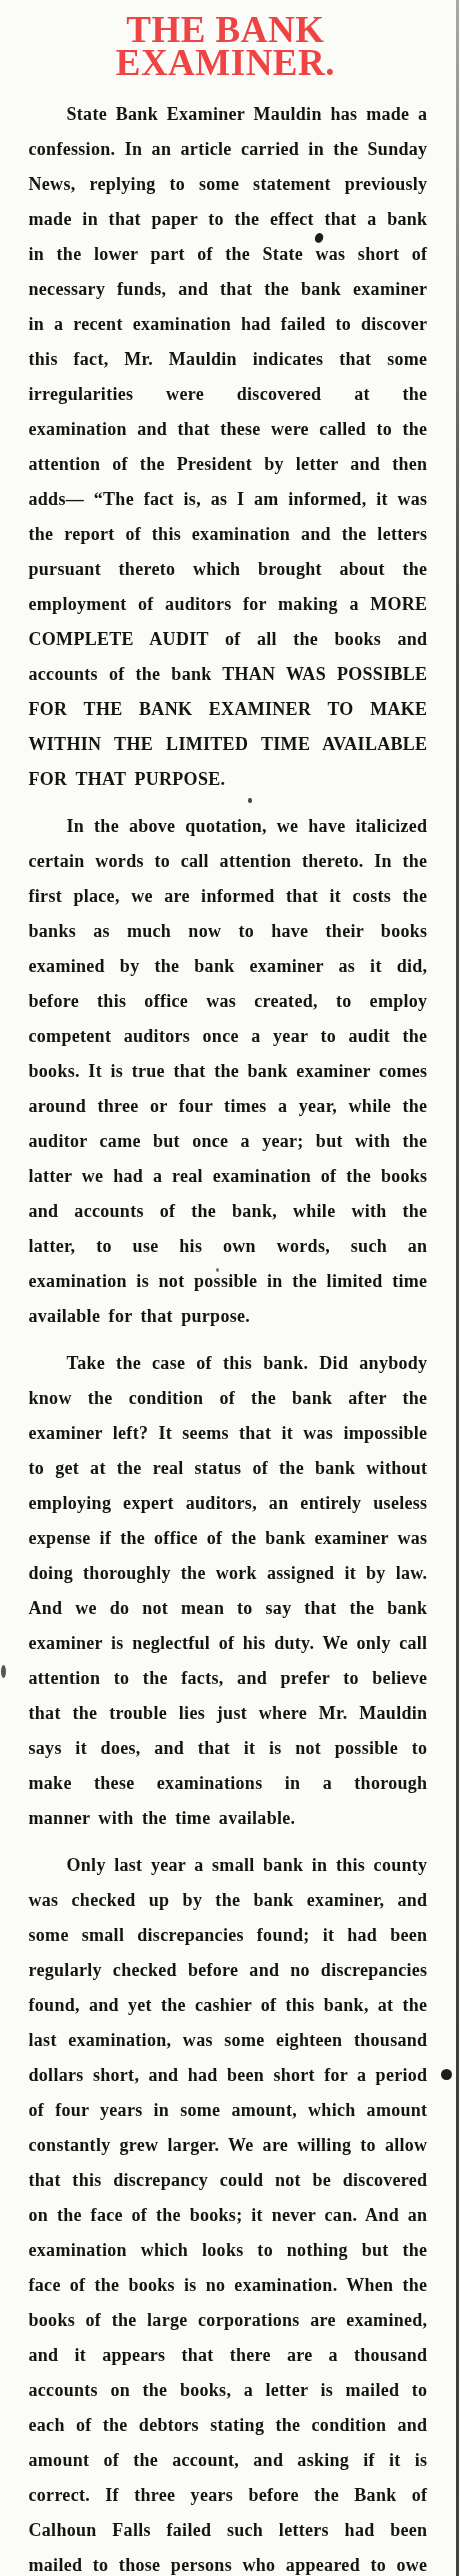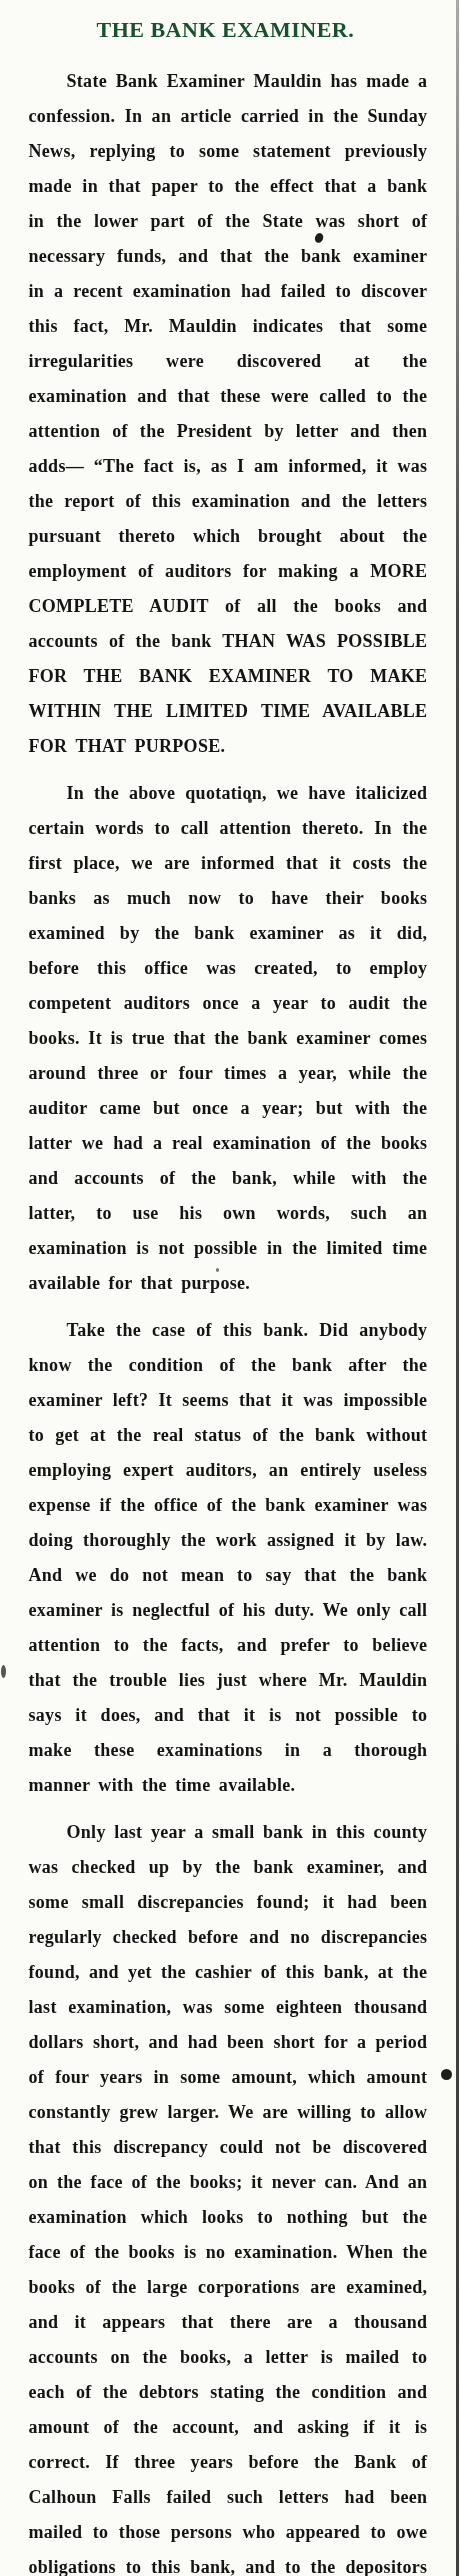--- a/index.html
+++ b/index.html
@@ -24,25 +24,25 @@
     top: 0;
     right: 1.5px;
     width: 2.1px;
     height: 100%;
     background: linear-gradient(#9b9b96 0%, #2a2a26 18%, #1c1c19 70%, #33332f 100%);
     opacity: 0.85;
   }
   h1.article-title {
     margin: 8.2px 5.2px 17.5px 0;
     text-align: center;
-    font-size: 22px;
+    font-size: 37px;
     line-height: 33px;
     letter-spacing: 0.5px;
     font-weight: 700;
-    color: #14532d;
+    color: #ef4444;
   }
   p.body-text {
     margin: 12px;
     font-size: 18px;
     line-height: 35px;
     text-align: justify;
     text-indent: 38px;
     word-spacing: 3.6px;
     letter-spacing: 0.3px;
   }

